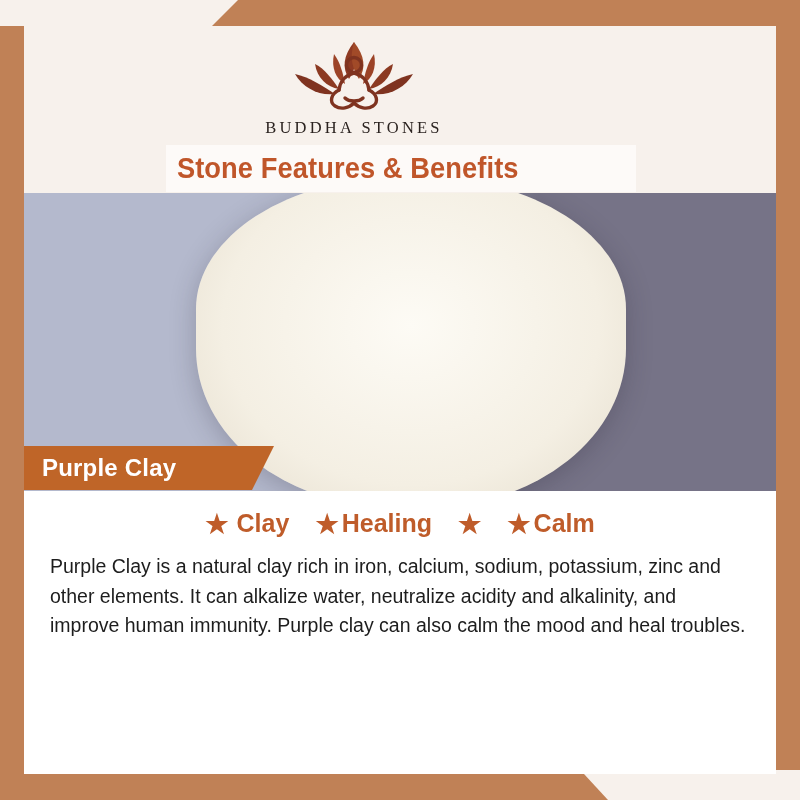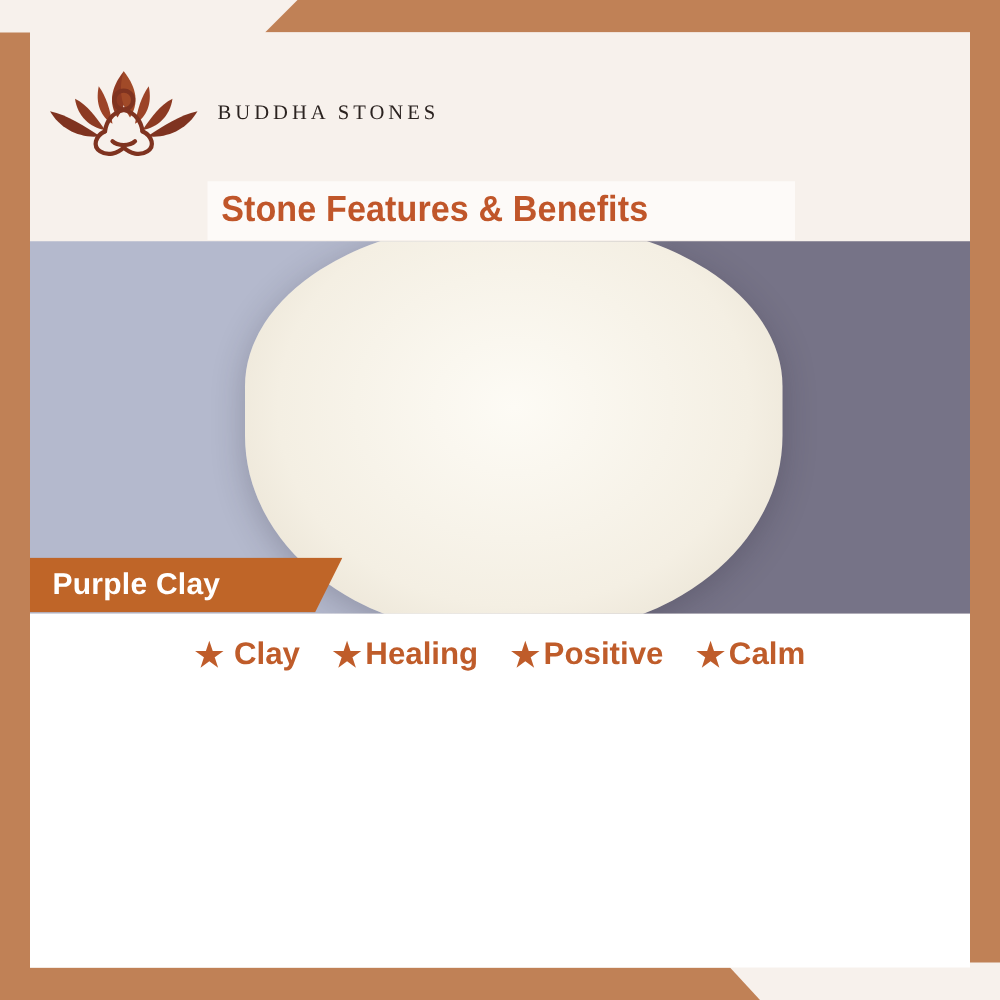--- a/index.html
+++ b/index.html
@@ -63,20 +63,21 @@
     z-index: 1;
   }
 
   
   .header {
     position: absolute;
     left: 24px; top: 26px;
     width: 660px; height: 120px;
     z-index: 5;
     display: flex;
+    flex-direction: column;
     align-items: center;
     justify-content: flex-start;
     padding-top: 6px;
     box-sizing: border-box;
   }
   .logo-mark { width: 150px; height: 84px; display: block; }
   .logo-word {
     margin-top: 2px;
     font-family: "Liberation Serif", serif;
     font-size: 16.5px;
@@ -249,27 +250,27 @@
       <div class="kw">
         <span class="star spaced">★</span>
         <span>Clay</span>
       </div>
       <div class="kw">
         <span class="star">★</span>
         <span>Healing</span>
       </div>
       <div class="kw">
         <span class="star">★</span>
-        <span>Positive</span>
       </div>
       <div class="kw">
         <span class="star">★</span>
         <span>Calm</span>
       </div>
     </div>
+    <p class="body-text">Purple Clay is a natural clay rich in iron, calcium, sodium, potassium, zinc and other elements. It can alkalize water, neutralize acidity and alkalinity, and improve human immunity. Purple clay can also calm the mood and heal troubles.</p>
   </div>
 
   <div class="frame-layer">
     <div class="frame-top"></div>
     <div class="frame-right"></div>
     <div class="frame-bottom"></div>
     <div class="frame-left"></div>
   </div>
 
 </div>

